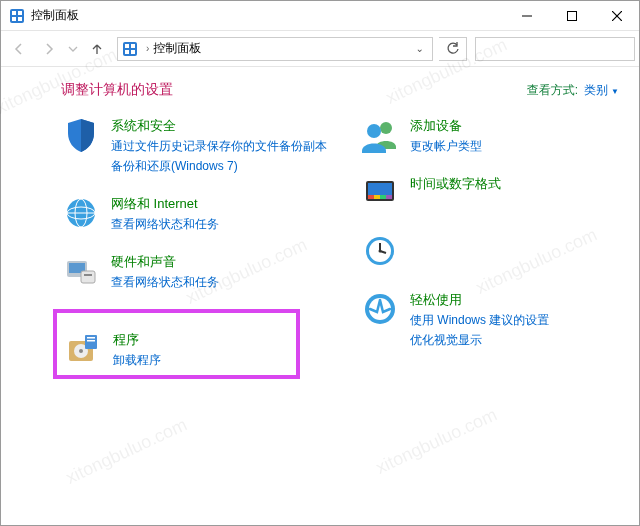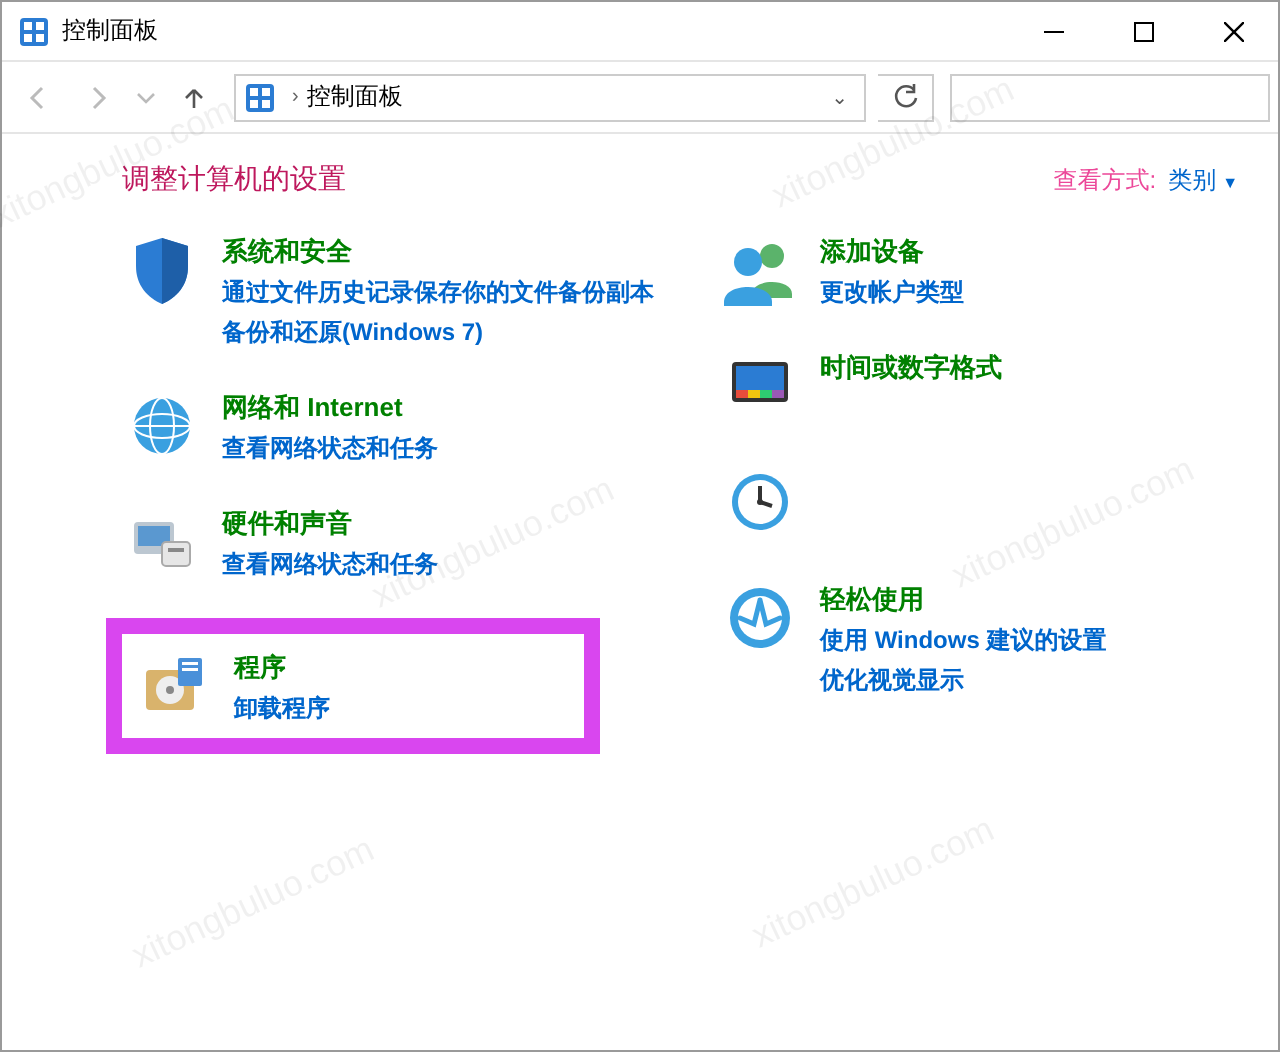--- a/index.html
+++ b/index.html
@@ -18,32 +18,32 @@
   .crumb-box .cp-icon { width:16px; height:16px; margin-right:4px; display:flex; align-items:center; justify-content:center;}
   .crumb-box .sep { color:#666; margin:0 4px; font-size:10px; }
   .crumb-box .crumb-text { color:#000; }
   .crumb-box .spacer { flex:1; }
   .crumb-box .chev { color:#555; font-size:10px; padding:0 4px;}
   .refresh { width:28px; height:24px; border:1px solid #ccc; border-left:none; display:flex; align-items:center; justify-content:center; color:#555; margin-right:6px;}
   .search { width:160px; height:24px; border:1px solid #ccc; display:flex; align-items:center; padding:0 6px; color:#888; }
   
   .subhead { padding: 14px 20px 6px 60px; display:flex; align-items:center; }
   .subhead .heading { color:#be185d; font-size:14px; flex:1; }
-  .subhead .viewlabel { color:#ec4899; margin-right:6px;text-align:center; }
+  .subhead .viewlabel { color:#15803d; margin-right:6px;text-align:center; }
   .subhead .viewlink { color:#0066cc; }
   .subhead .tri { font-size:8px; color:#0066cc; margin-left:3px;}
   
   .content { display:flex; padding: 10px 10px 10px 60px; gap: 30px; }
   .col { flex:1; display:flex; flex-direction:column; gap:18px; }
   .item { display:flex; gap:10px; }
   .item .icon { width:40px; height:40px; flex-shrink:0; display:flex; align-items:center; justify-content:center; }
-  .item .texts { display:flex; flex-direction:column; gap:2px; padding-top:2px;font-weight:bold; }
+  .item .texts { display:flex; flex-direction:column; gap:2px; padding-top:2px; }
   .item .main { color:#008000; font-size:13px; }
   .item .sub { color:#0066cc; font-size:12px; line-height:1.5; }
-  .highlight-box { border: 8px solid #d946ef; padding: 6px 6px 6px 6px; margin-left:-8px; margin-right:30px; }
+  .highlight-box { border: 4px solid #d946ef; padding: 16px 6px 6px 6px; margin-left:-8px; margin-right:30px; }
   
   .wm { position:absolute; color:rgba(0,0,0,0.06); font-size:18px; transform:rotate(-25deg); pointer-events:none; }
   svg { display:block; }
 </style>
 </head>
 <body>
 
 <div class="window">
 
   <div class="wm" style="top:70px; left:-10px;">xitongbuluo.com</div>

